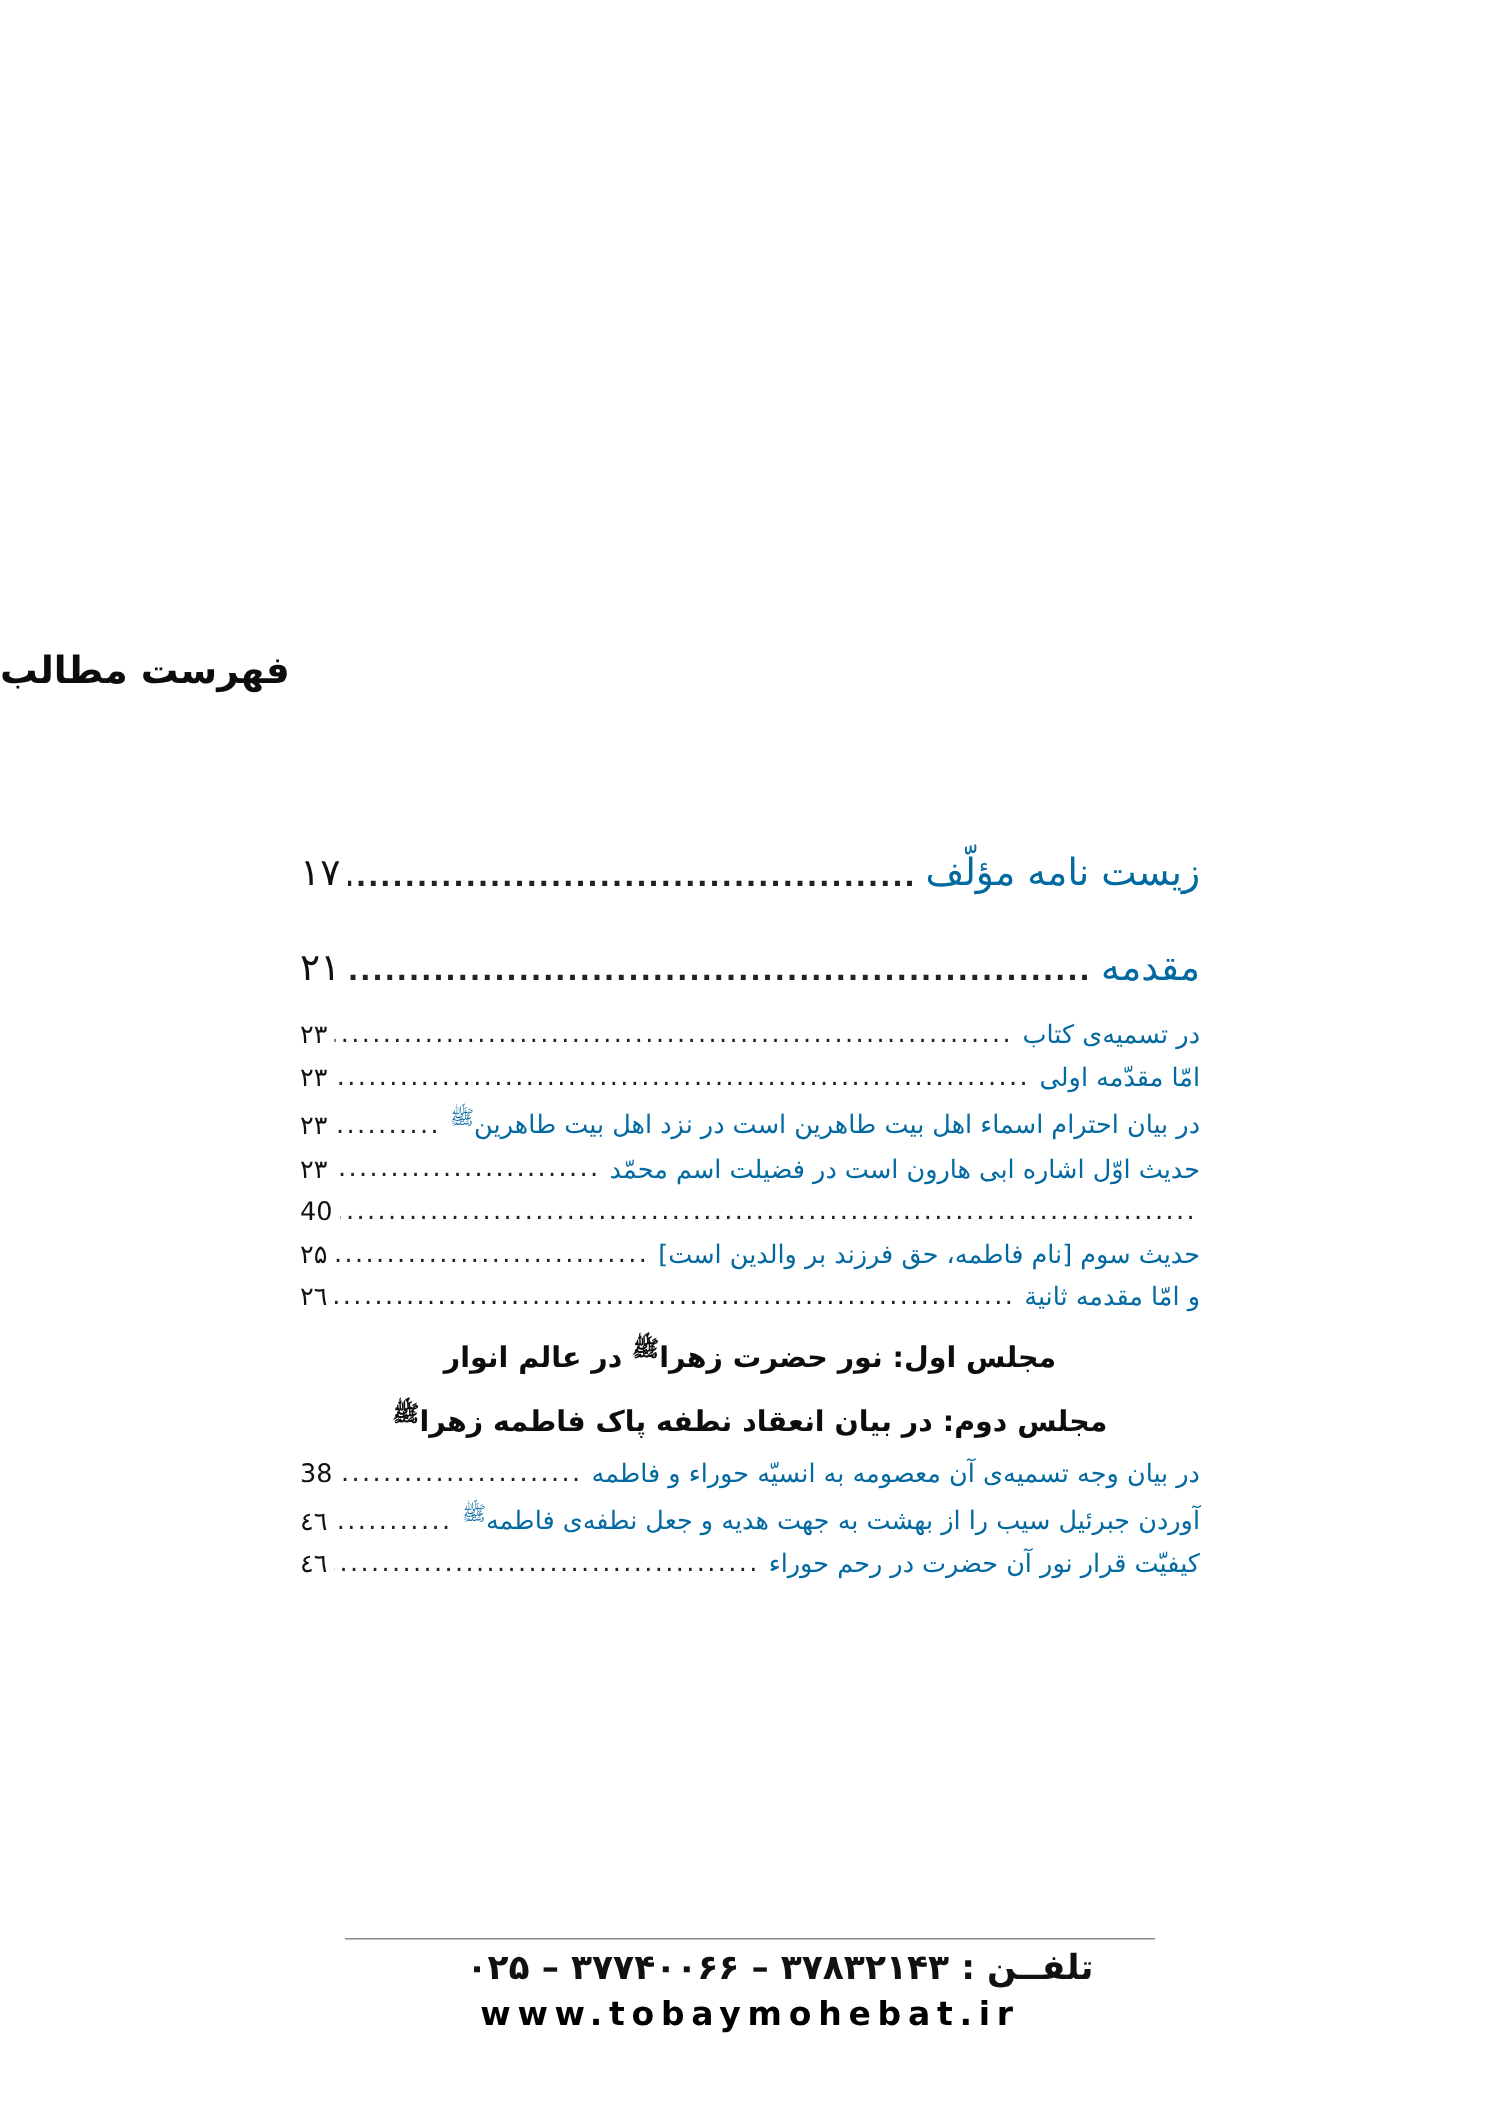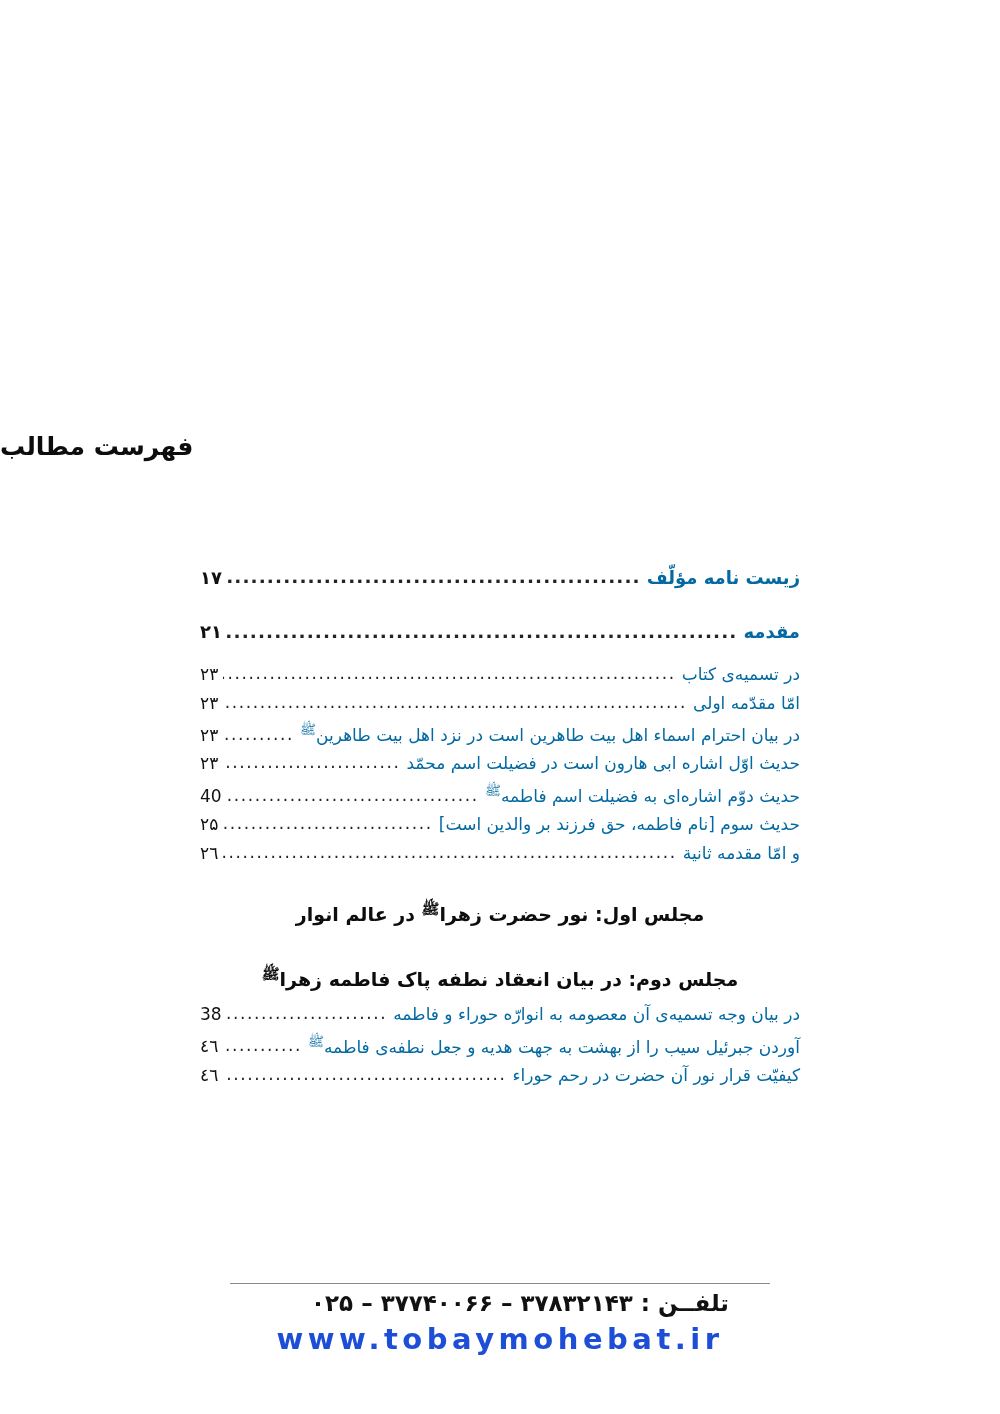--- a/index.html
+++ b/index.html
@@ -83,22 +83,22 @@
     font-size: 17px;
     color: #111111;
     padding-right: 3px;
     direction: rtl;
     unicode-bidi: isolate;
   }
 
   
   .entry.level-0 .label,
   .entry.level-0 .page-no {
-    font-weight: bold;
-    font-size: 18px;
+    font-weight: normal;
+    font-size: 25px;
   }
   .entry.level-0 .leader::before {
     font-weight: bold;
     font-size: 18.5px;
     letter-spacing: 1.1px;
   }
 
   .entry.level-1 {
     margin-bottom: 9px;
   }
@@ -106,21 +106,21 @@
   .spacer-lg { height: 34px; }
   .spacer-md { height: 22px; }
   .spacer-sm { height: 12px; }
 
   
   .section-heading {
     text-align: center;
     font-weight: bold;
     font-size: 19px;
     color: #0d0d0d;
-    margin: 36px 0 0 0;
+    margin: 14px 0 0 0;
     line-height: 1.4;
     direction: rtl;
   }
 
   .honorific {
     font-size: 0.78em;
     vertical-align: super;
     letter-spacing: 0;
   }
 
@@ -146,24 +146,24 @@
     font-weight: bold;
     letter-spacing: 2px;
     color: #111111;
     direction: rtl;
     unicode-bidi: isolate;
     margin-bottom: 6px;
     padding-left: 40px;
   }
 
   .footer-site {
-    font-size: 29px;
+    font-size: 22px;
     font-weight: bold;
     letter-spacing: 4.5px;
-    color: #1d4ed8;
+    color: #000000;
     direction: ltr;
     unicode-bidi: isolate;
     font-family: "DejaVu Sans", "Liberation Sans", sans-serif;
   }
 </style>
 </head>
 <body>
 
 <div class="page">
 
@@ -207,21 +207,20 @@
       <span class="page-no">۲۳</span>
     </div>
 
     <div class="entry level-1">
       <span class="label">حدیث اوّل اشاره ابی هارون است در فضیلت اسم محمّد</span>
       <span class="leader"></span>
       <span class="page-no">۲۳</span>
     </div>
 
     <div class="entry level-1">
-      <span class="label"><span>حدیث دوّم اشاره‌ای به فضیلت اسم فاطمه</span><span class="honorific">ﷺ</span></span>
       <span class="leader"></span>
       <span class="page-no">40</span>
     </div>
 
     <div class="entry level-1">
       <span class="label">حدیث سوم [نام فاطمه، حق فرزند بر والدین است]</span>
       <span class="leader"></span>
       <span class="page-no">۲۵</span>
     </div>
 
@@ -231,21 +230,21 @@
       <span class="page-no">٢٦</span>
     </div>
 
     <div class="section-heading"><span>مجلس اول: نور حضرت زهرا</span><span class="honorific">ﷺ</span><span> در عالم انوار</span></div>
 
     <div class="section-heading"><span>مجلس دوم: در بیان انعقاد نطفه پاک فاطمه زهرا</span><span class="honorific">ﷺ</span></div>
 
     <div class="spacer-sm"></div>
 
     <div class="entry level-1">
-      <span class="label">در بیان وجه تسمیه‌ی آن معصومه به انوارّه حوراء و فاطمه</span>
+      <span class="label">در بیان وجه تسمیه‌ی آن معصومه به انسیّه حوراء و فاطمه</span>
       <span class="leader"></span>
       <span class="page-no">38</span>
     </div>
 
     <div class="entry level-1">
       <span class="label"><span>آوردن جبرئیل سیب را از بهشت به جهت هدیه و جعل نطفه‌ی فاطمه</span><span class="honorific">ﷺ</span></span>
       <span class="leader"></span>
       <span class="page-no">٤٦</span>
     </div>
 

